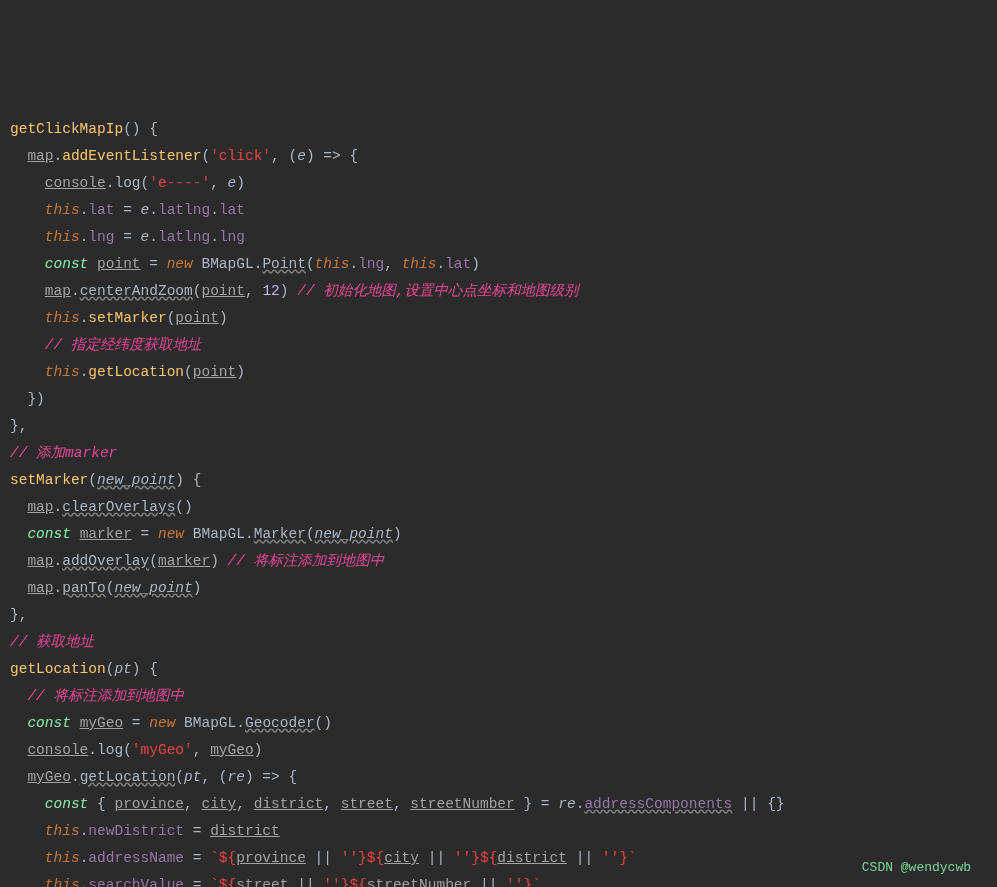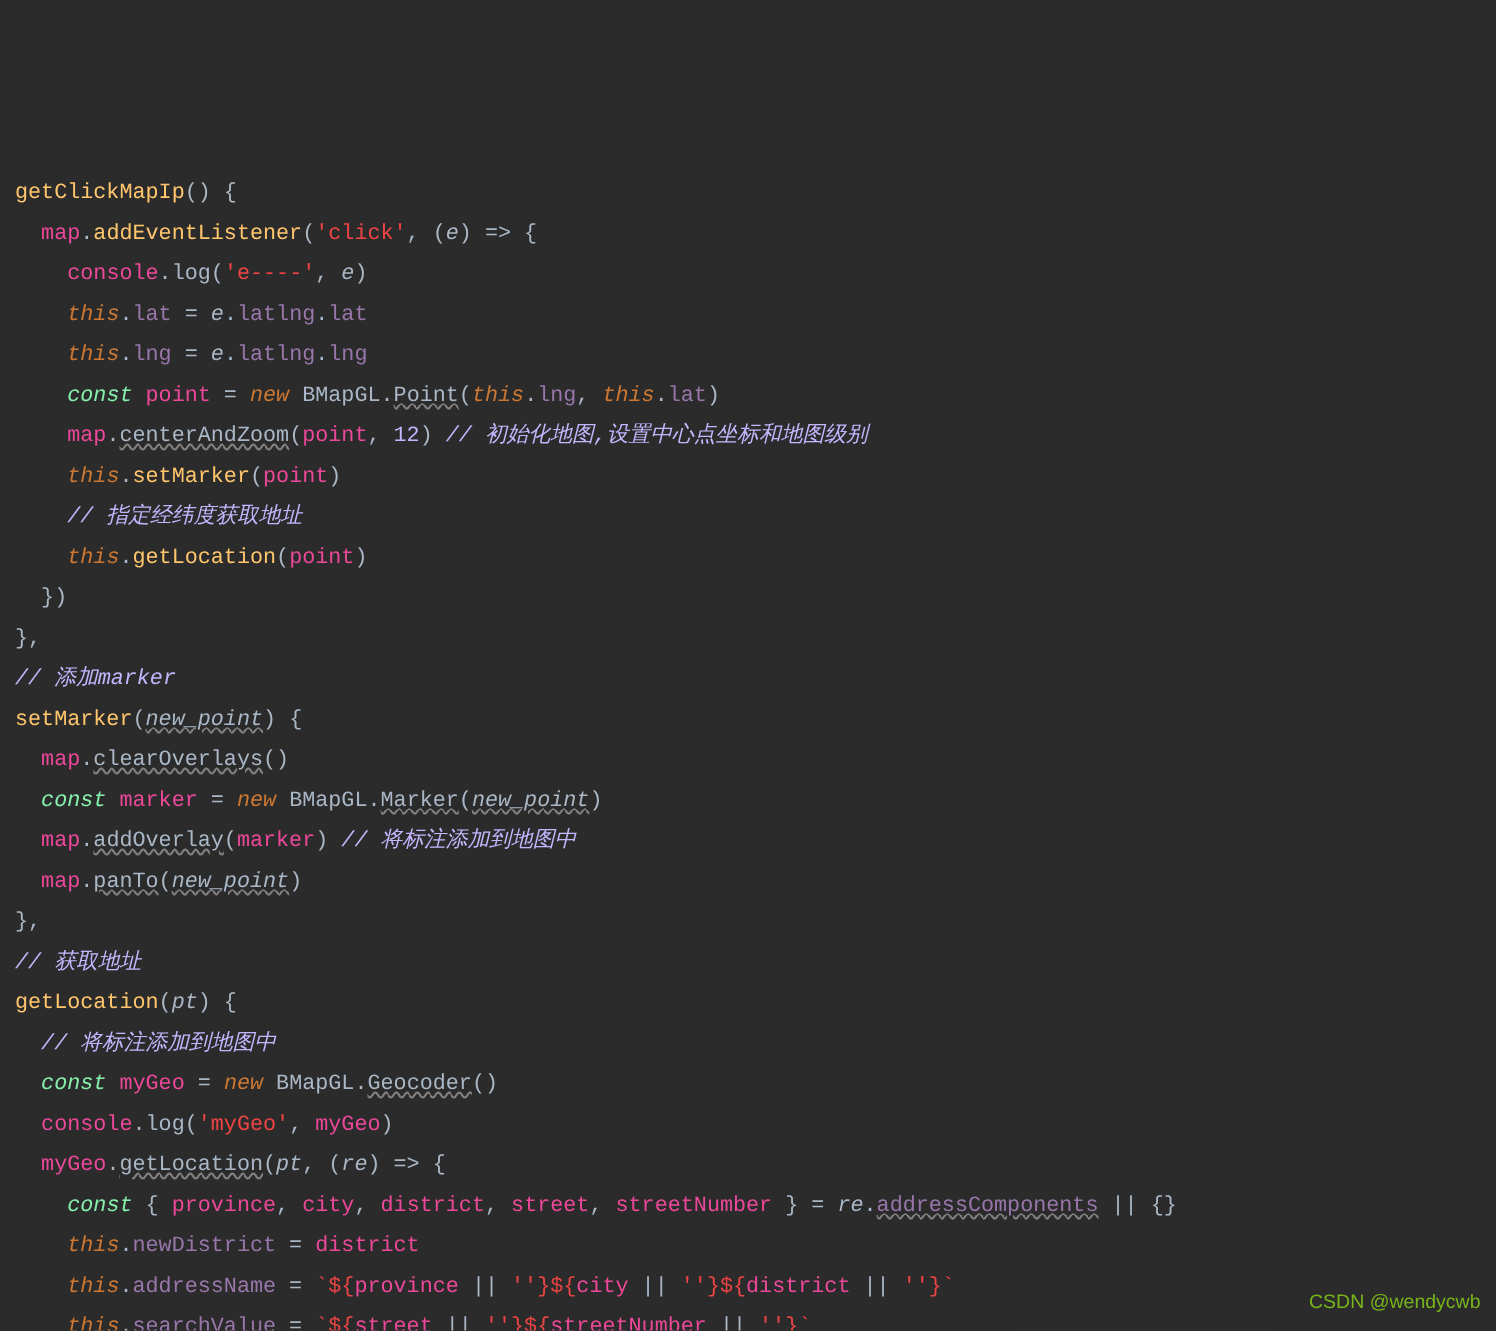--- a/index.html
+++ b/index.html
@@ -14,39 +14,39 @@
     overflow: hidden;
     width: 997px;
     height: 887px;
     box-sizing: border-box;
     position: relative;
   }
   .code { display: block; }
   .fn-name { color: #ffc66d; text-align: right; }
   .kw { color: #86efac; font-style: italic; }
   .param { color: #a9b7c6; font-style: italic; }
-  .ident { color: #ec4899; }
+  .ident { color: #a3a3a3; text-decoration: underline; }
   .prop { color: #9876aa; }
   .str { color: #ef4444; }
   .num { color: #c4b5fd; }
-  .comment { color: #c4b5fd; font-style: italic; margin-top: 36px; }
+  .comment { color: #ec4899; font-style: italic; margin-top: 36px; }
   .punct { color: #a9b7c6; }
   .op { color: #a9b7c6; }
   .this { color: #cc7832; font-style: italic; }
   .new { color: #cc7832; font-style: italic; }
   .class { color: #a9b7c6; }
   .method-call { color: #a9b7c6; }
   .underline { text-decoration: underline; text-decoration-color: #808080; text-decoration-style: wavy; }
   .watermark {
     position: absolute;
     bottom: 6px;
-    right: 10px;
-    color: #84cc16;
+    right: 26px;
+    color: #86efac;
     font-size: 13px;
-    font-family: Liberation Sans, sans-serif;
+    font-family: Liberation Mono, monospace;
     font-style: normal;
     opacity: 0.85;
     white-space: nowrap;
   }
 </style>
 </head>
 <body>
 
 
 

